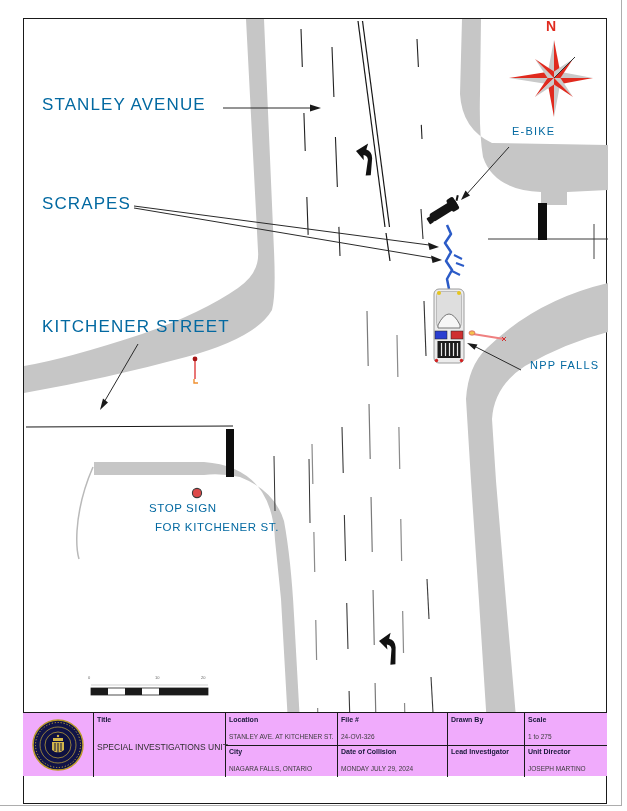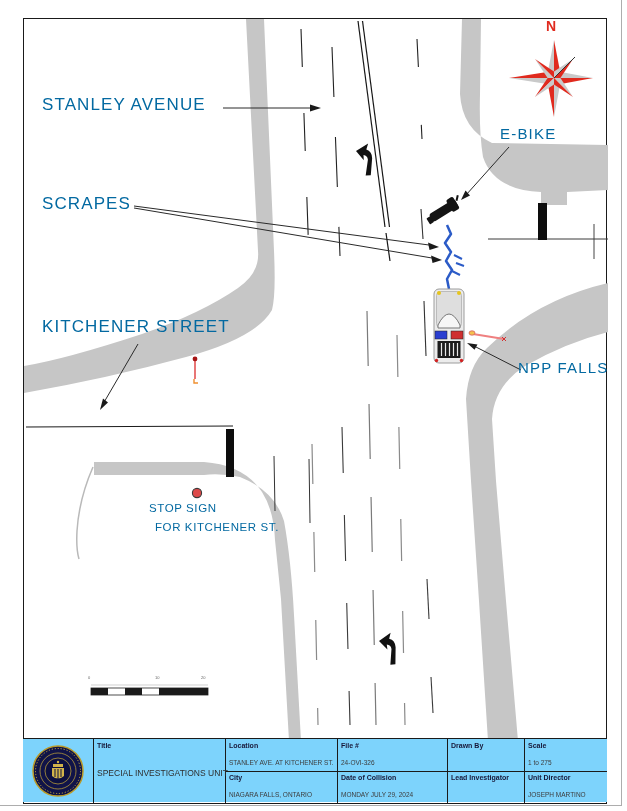--- a/index.html
+++ b/index.html
@@ -10,26 +10,26 @@
   .abs{position:absolute;}
   
   #page-edge-right{left:621px;top:0;width:1px;height:806px;background:#adadad;}
   #page-edge-bottom{left:0;top:805px;width:622px;height:1px;background:#adadad;}
   
   #frame{left:23px;top:18px;width:584px;height:786px;border:1.3px solid #1a1a1a;box-sizing:border-box;background:#ffffff;}
   #plan-svg{position:absolute;left:0;top:0;}
   
   .lbl{position:absolute;color:#0369a1;white-space:nowrap;}
   .lbl.big{font-size:17px;letter-spacing:1.1px;}
-  .lbl.med{font-size:15px;letter-spacing:1.2px;}
+  .lbl.med{font-size:11px;letter-spacing:1.2px;margin-left:12px;}
   .lbl.small{font-size:11.5px;letter-spacing:0.6px;}
   .lbl.tiny{font-size:4px;color:#666;letter-spacing:0;}
   #lbl-north{color:#e02a1e;font-weight:bold;font-size:14px;letter-spacing:0;}
   
-  #titleblock{left:23px;top:738px;width:584px;height:64px;border-top:1.3px solid #1a1a1a;box-sizing:border-box;background:#7dd3fc;}
+  #titleblock{left:23px;top:712px;width:584px;height:64px;border-top:1.3px solid #1a1a1a;box-sizing:border-box;background:#f0abfc;}
   .vline{position:absolute;top:0;width:1px;height:64px;background:#1a1a1a;}
   .hline-mid{position:absolute;left:202px;top:32px;width:382px;height:1px;background:#1a1a1a;}
   .tb-h{position:absolute;font-size:7px;font-weight:bold;color:#171738;white-space:nowrap;}
   .tb-v{position:absolute;font-size:6.5px;color:#3c3c3c;white-space:nowrap;}
   .tb-v.title-value{font-size:8.5px;color:#2e2e2e;}
 </style>
 </head>
 <body>
 
 <div class="abs" id="page-edge-right"></div>

